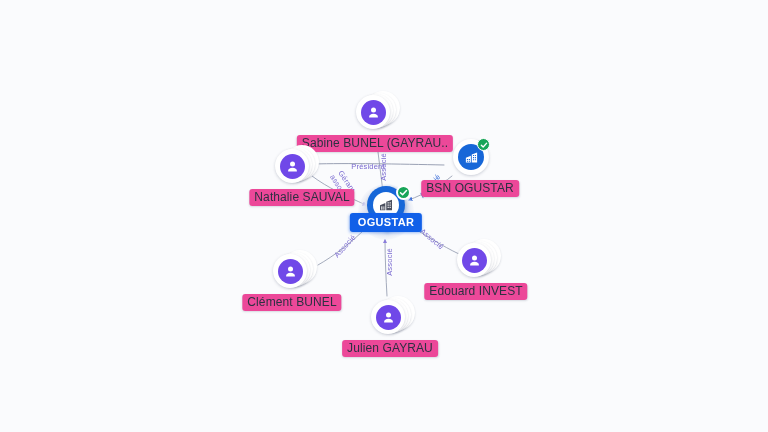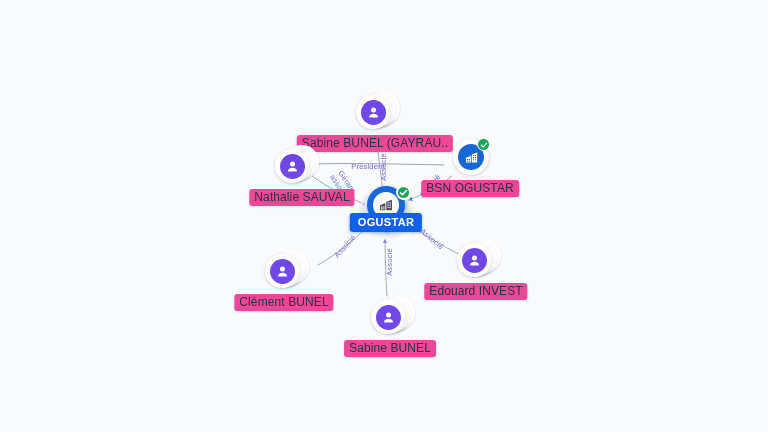--- a/index.html
+++ b/index.html
@@ -305,21 +305,21 @@
           <svg width="15" height="15" viewBox="0 0 24 24" fill="#ffffff">
             <circle cx="12" cy="8" r="4"></circle>
             <path d="M12 14c-4.2 0-7 2.2-7 4.6V20h14v-1.4C19 16.2 16.2 14 12 14z"></path>
           </svg>
         </div>
       </div>
     </div>
     <div class="node-label" style="top:41px;margin-left:8px;">Nathalie SAUVAL</div>
   </div>
 
-  <div class="node" style="left:284px; top:272px;">
+  <div class="node" style="left:292px; top:272px;">
     <div class="node-glyph-wrap">
       <div class="stack-card c3"></div>
       <div class="stack-card c2"></div>
       <div class="stack-card c1"></div>
       <div class="person-disc-holder">
         <div class="person-disc">
           <svg width="15" height="15" viewBox="0 0 24 24" fill="#ffffff">
             <circle cx="12" cy="8" r="4"></circle>
             <path d="M12 14c-4.2 0-7 2.2-7 4.6V20h14v-1.4C19 16.2 16.2 14 12 14z"></path>
           </svg>
@@ -336,21 +336,21 @@
       <div class="stack-card c1"></div>
       <div class="person-disc-holder">
         <div class="person-disc">
           <svg width="15" height="15" viewBox="0 0 24 24" fill="#ffffff">
             <circle cx="12" cy="8" r="4"></circle>
             <path d="M12 14c-4.2 0-7 2.2-7 4.6V20h14v-1.4C19 16.2 16.2 14 12 14z"></path>
           </svg>
         </div>
       </div>
     </div>
-    <div class="node-label" style="top:41px;">Sabine BUNEL</div>
+    <div class="node-label" style="top:41px;">Julien GAYRAU</div>
   </div>
 
   <div class="node" style="left:476px; top:261px;">
     <div class="node-glyph-wrap">
       <div class="stack-card c3"></div>
       <div class="stack-card c2"></div>
       <div class="stack-card c1"></div>
       <div class="person-disc-holder">
         <div class="person-disc">
           <svg width="15" height="15" viewBox="0 0 24 24" fill="#ffffff">

